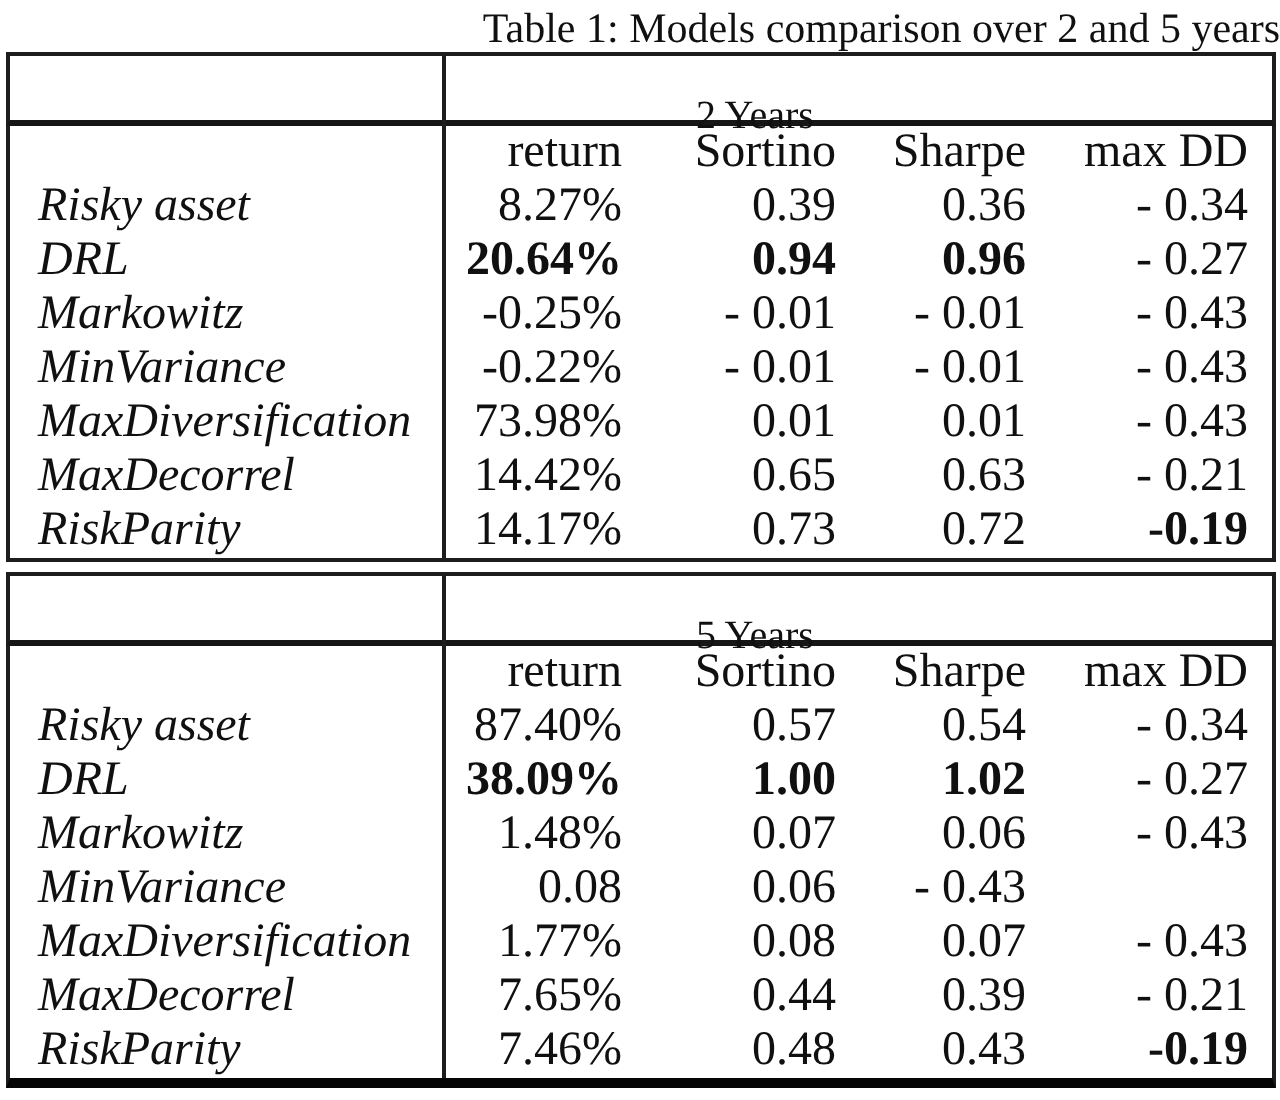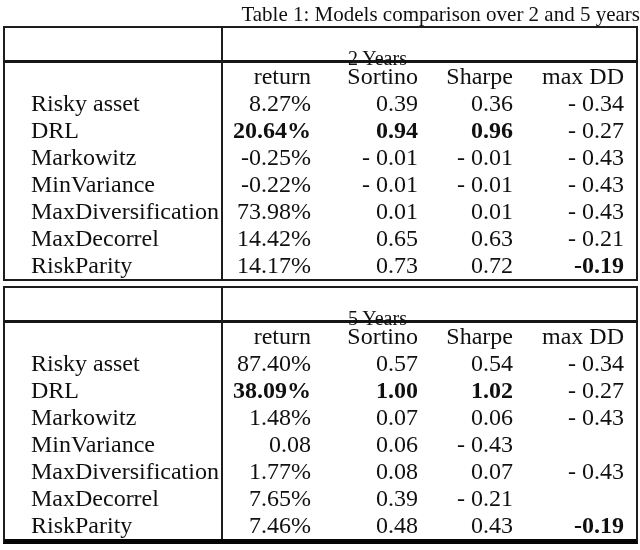--- a/index.html
+++ b/index.html
@@ -51,23 +51,24 @@
 
   .row {
     display: grid;
     grid-template-columns: 218px 88px 107px 95px 111px auto;
     height: 27px;
     line-height: 27px;
     font-size: 24px;
     white-space: pre; 
   }
   .row .lbl {
-    padding-left: 26px;
+    padding-left: 14px;
     border-right: 2px solid #1d1d1d;
     overflow: hidden;
+    font-style: italic;
   }
   .row .v { text-align: right; }
   .row .sp {  }
   .b { font-weight: bold; }
 </style>
 </head>
 <body>
 
 <div class="page">
   <div class="caption">Table 1: Models comparison over 2 and 5 years</div>
@@ -90,17 +91,17 @@
         <div class="blank"></div>
         <div class="year">5 Years</div>
       </div>
       <div class="body last">
         <div class="row"><div class="lbl"></div><div class="v">return</div><div class="v">Sortino</div><div class="v">Sharpe</div><div class="v">max DD</div><div class="sp"></div></div>
         <div class="row"><div class="lbl">Risky asset</div><div class="v">87.40%</div><div class="v">0.57</div><div class="v">0.54</div><div class="v">- 0.34</div><div class="sp"></div></div>
         <div class="row"><div class="lbl">DRL</div><div class="v b">38.09%</div><div class="v b">1.00</div><div class="v b">1.02</div><div class="v">- 0.27</div><div class="sp"></div></div>
         <div class="row"><div class="lbl">Markowitz</div><div class="v">1.48%</div><div class="v">0.07</div><div class="v">0.06</div><div class="v">- 0.43</div><div class="sp"></div></div>
         <div class="row"><div class="lbl">MinVariance</div><div class="v">0.08</div><div class="v">0.06</div><div class="v">- 0.43</div><div class="sp"></div></div>
         <div class="row"><div class="lbl">MaxDiversification</div><div class="v">1.77%</div><div class="v">0.08</div><div class="v">0.07</div><div class="v">- 0.43</div><div class="sp"></div></div>
-        <div class="row"><div class="lbl">MaxDecorrel</div><div class="v">7.65%</div><div class="v">0.39</div><div class="v">- 0.21</div><div class="sp"></div></div>
+        <div class="row"><div class="lbl">MaxDecorrel</div><div class="v">7.65%</div><div class="v">0.44</div><div class="v">0.39</div><div class="v">- 0.21</div><div class="sp"></div></div>
         <div class="row"><div class="lbl">RiskParity</div><div class="v">7.46%</div><div class="v">0.48</div><div class="v">0.43</div><div class="v b">-0.19</div><div class="sp"></div></div>
       </div>
     </div>
 </div>
 
 </body></html>

